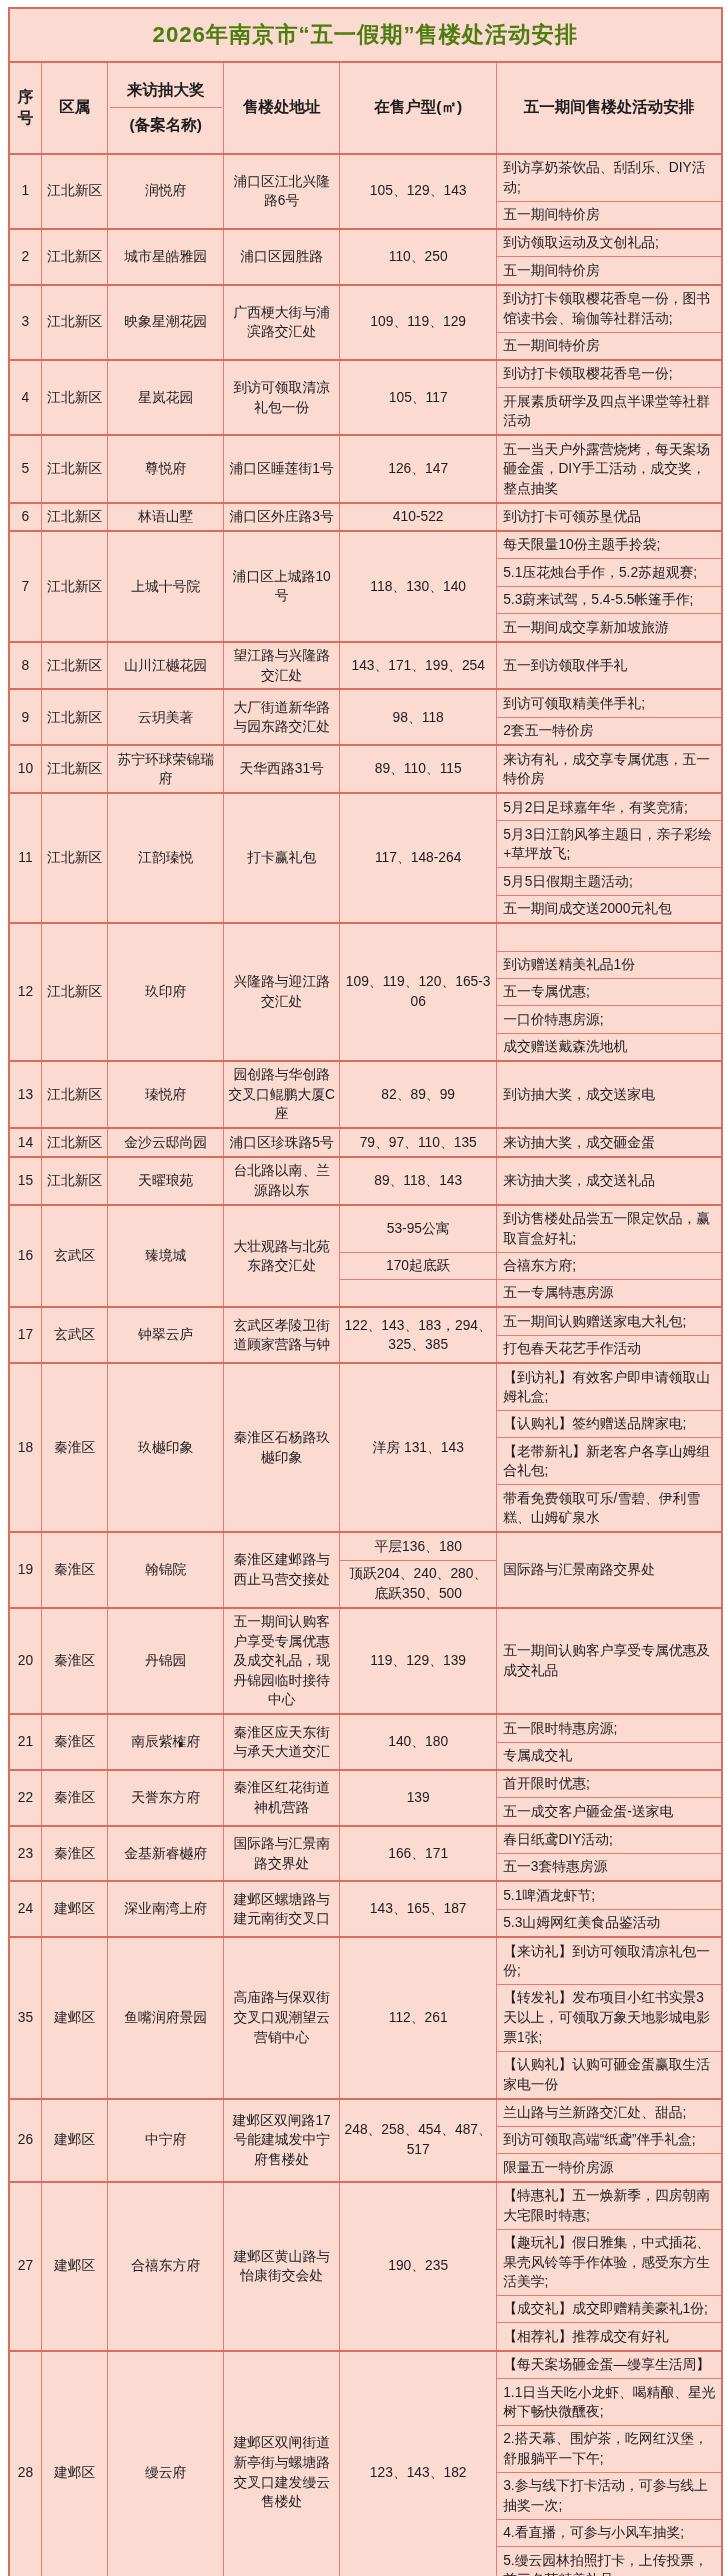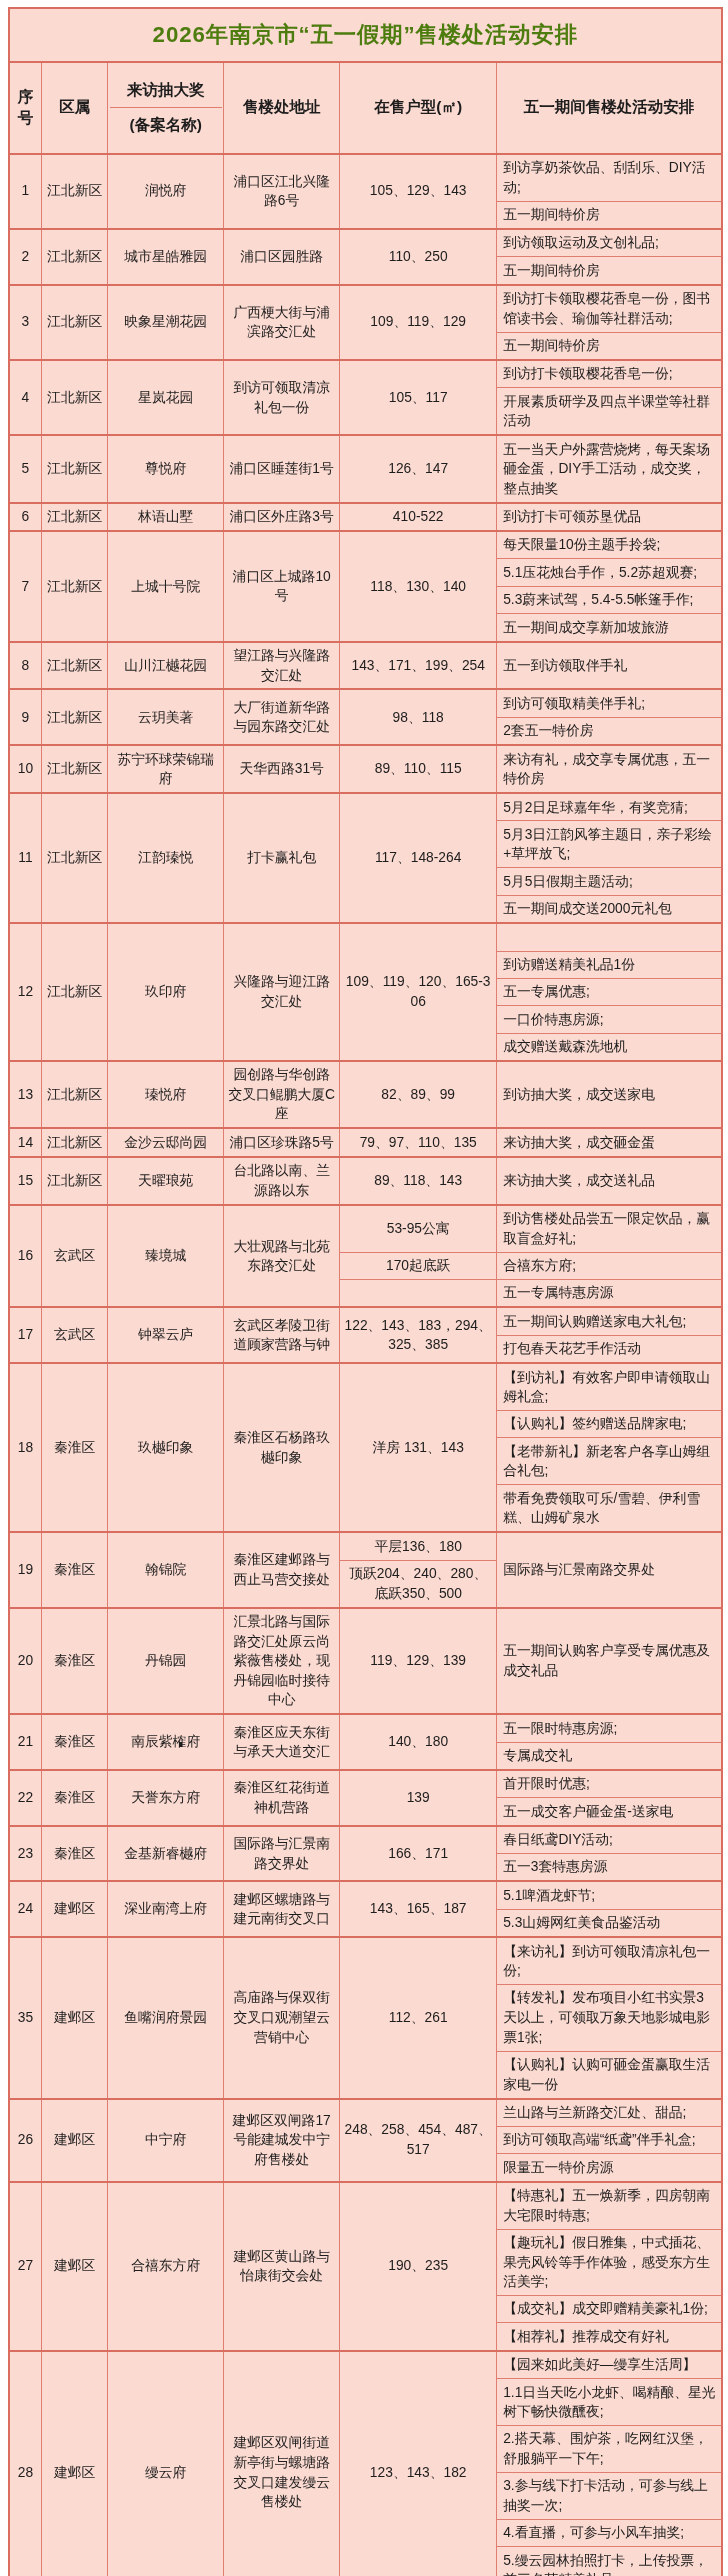--- a/index.html
+++ b/index.html
@@ -317,21 +317,21 @@
           <td class="c">平层136、180</td>
           <td class="activity-cell" rowspan="2">国际路与汇景南路交界处</td>
         </tr>
         <tr>
           <td class="c">顶跃204、240、280、底跃350、500</td>
         </tr>
         <tr class="row-start">
           <td class="c">20</td>
           <td class="c">秦淮区</td>
           <td class="c">丹锦园</td>
-          <td class="c">汇景北路与国际路交汇处原云尚紫薇售楼处，现丹锦园临时接待中心</td>
+          <td class="c">五一期间认购客户享受专属优惠及成交礼品，现丹锦园临时接待中心</td>
           <td class="c">119、129、139</td>
           <td class="activity-cell">五一期间认购客户享受专属优惠及成交礼品</td>
         </tr>
         <tr class="row-start">
           <td class="c" rowspan="2">21</td>
           <td class="c" rowspan="2">秦淮区</td>
           <td class="c" rowspan="2">南辰紫榷府</td>
           <td class="c" rowspan="2">秦淮区应天东街与承天大道交汇</td>
           <td class="c" rowspan="2">140、180</td>
           <td class="activity-cell">五一限时特惠房源;</td>
@@ -416,21 +416,21 @@
         </tr>
         <tr>
           <td class="activity-cell">【相荐礼】推荐成交有好礼</td>
         </tr>
         <tr class="row-start">
           <td class="c" rowspan="6">28</td>
           <td class="c" rowspan="6">建邺区</td>
           <td class="c" rowspan="6">缦云府</td>
           <td class="c" rowspan="6">建邺区双闸街道新亭街与螺塘路交叉口建发缦云售楼处</td>
           <td class="c" rowspan="6">123、143、182</td>
-          <td class="activity-cell">【园来如此美好—缦享生活周】</td>
+          <td class="activity-cell">【每天案场砸金蛋—缦享生活周】</td>
         </tr>
         <tr>
           <td class="activity-cell">1.1日当天吃小龙虾、喝精酿、星光树下畅快微醺夜;</td>
         </tr>
         <tr>
           <td class="activity-cell">2.搭天幕、围炉茶，吃网红汉堡，舒服躺平一下午;</td>
         </tr>
         <tr>
           <td class="activity-cell">3.参与线下打卡活动，可参与线上抽奖一次;</td>
         </tr>

